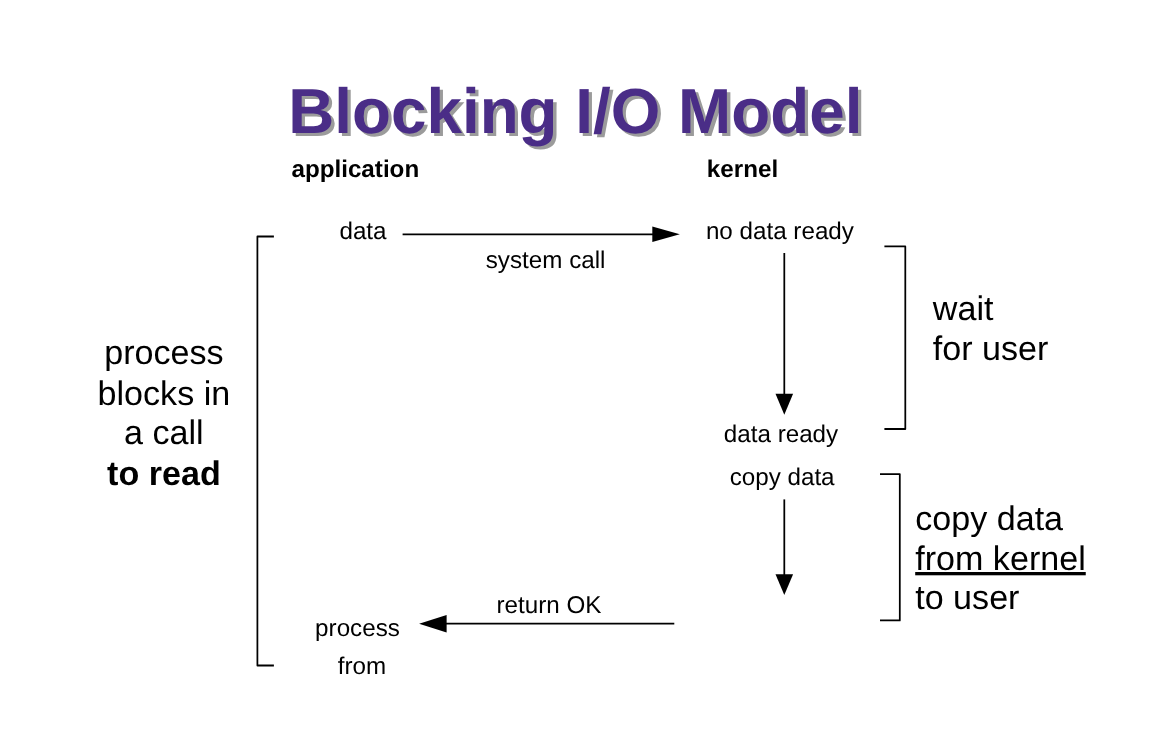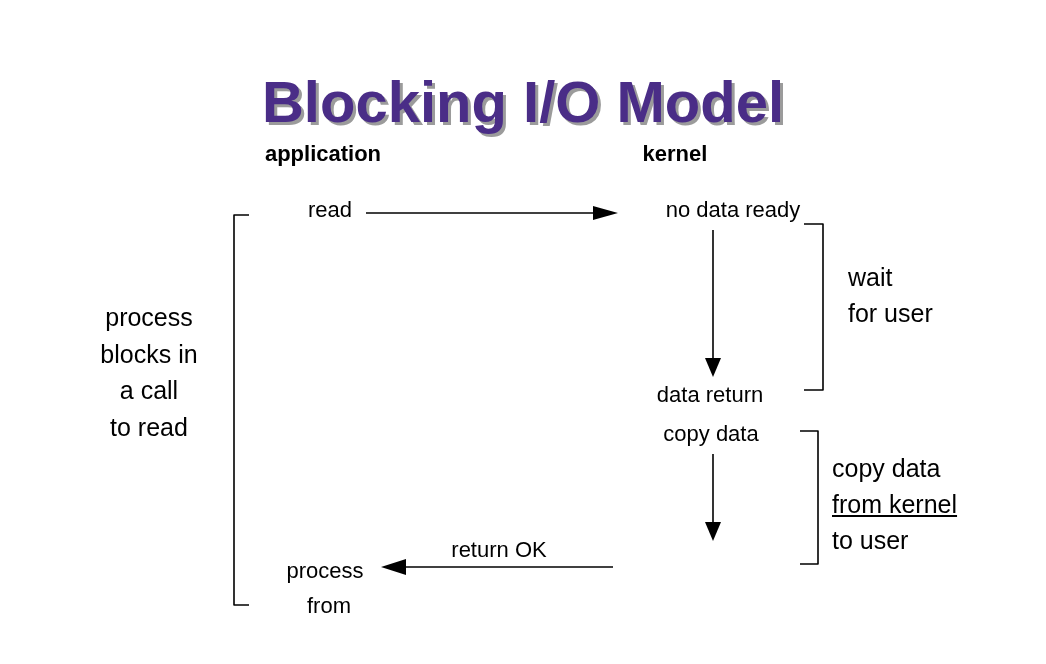--- a/index.html
+++ b/index.html
@@ -34,21 +34,21 @@
     color: #000000;
   }
   .centered {
     transform: translateX(-50%);
   }
   .bold {
     font-weight: bold;
   }
   .note-line {
     position: absolute;
-    font-size: 25px;
+    font-size: 31px;
     line-height: 1.0;
     white-space: nowrap;
   }
   svg.overlay {
     position: absolute;
     left: 0;
     top: 0;
     width: 1046px;
     height: 664px;
     pointer-events: none;
@@ -57,35 +57,36 @@
 </head>
 <body>
 
 <div id="slide" style="background: rgb(255, 255, 255);">
 
   <div class="title" style="color: rgb(74, 45, 135); text-shadow: rgb(155, 155, 155) 3px 3px 0px;">Blocking I/O Model</div>
 
   <div class="label bold centered" style="left:323px; top:143px;">application</div>
   <div class="label bold centered" style="left:675px; top:143px;">kernel</div>
 
-  <div class="label centered" style="left:330px; top:199px;">read</div>
+  <div class="label centered" style="left:330px; top:199px;">data</div>
   <div class="label centered" style="left:325px; top:560px;">process</div>
   <div class="label centered" style="left:329px; top:595px;">from</div>
 
-  <div class="label centered" style="left:709px; top:199px;margin-left:24px;">no data ready</div>
-  <div class="label centered" style="left:710px; top:384px;">data return</div>
+  <div class="label centered" style="left:709px; top:199px;">no data ready</div>
+  <div class="label centered" style="left:710px; top:384px;">data ready</div>
   <div class="label centered" style="left:711px; top:423px;">copy data</div>
 
+  <div class="label centered" style="left:496px; top:226px;">system call</div>
   <div class="label centered" style="left:499px; top:539px;">return OK</div>
 
   <div>
     <div class="note-line centered" style="left:149px; top:305px;">process</div>
     <div class="note-line centered" style="left:149px; top:342px;">blocks in</div>
     <div class="note-line centered" style="left:149px; top:378px;">a call</div>
-    <div class="note-line centered" style="left:149px; top:415px;">to read</div>
+    <div class="note-line centered" style="left:149px; top:415px;font-weight:bold;">to read</div>
   </div>
 
   <div>
     <div class="note-line" style="left:848px; top:265px;">wait</div>
     <div class="note-line" style="left:848px; top:301px;">for user</div>
   </div>
 
   <div>
     <div class="note-line" style="left:832px; top:456px;">copy data</div>
     <div class="note-line" style="left:832px; top:492px;text-decoration:underline;">from kernel</div>

